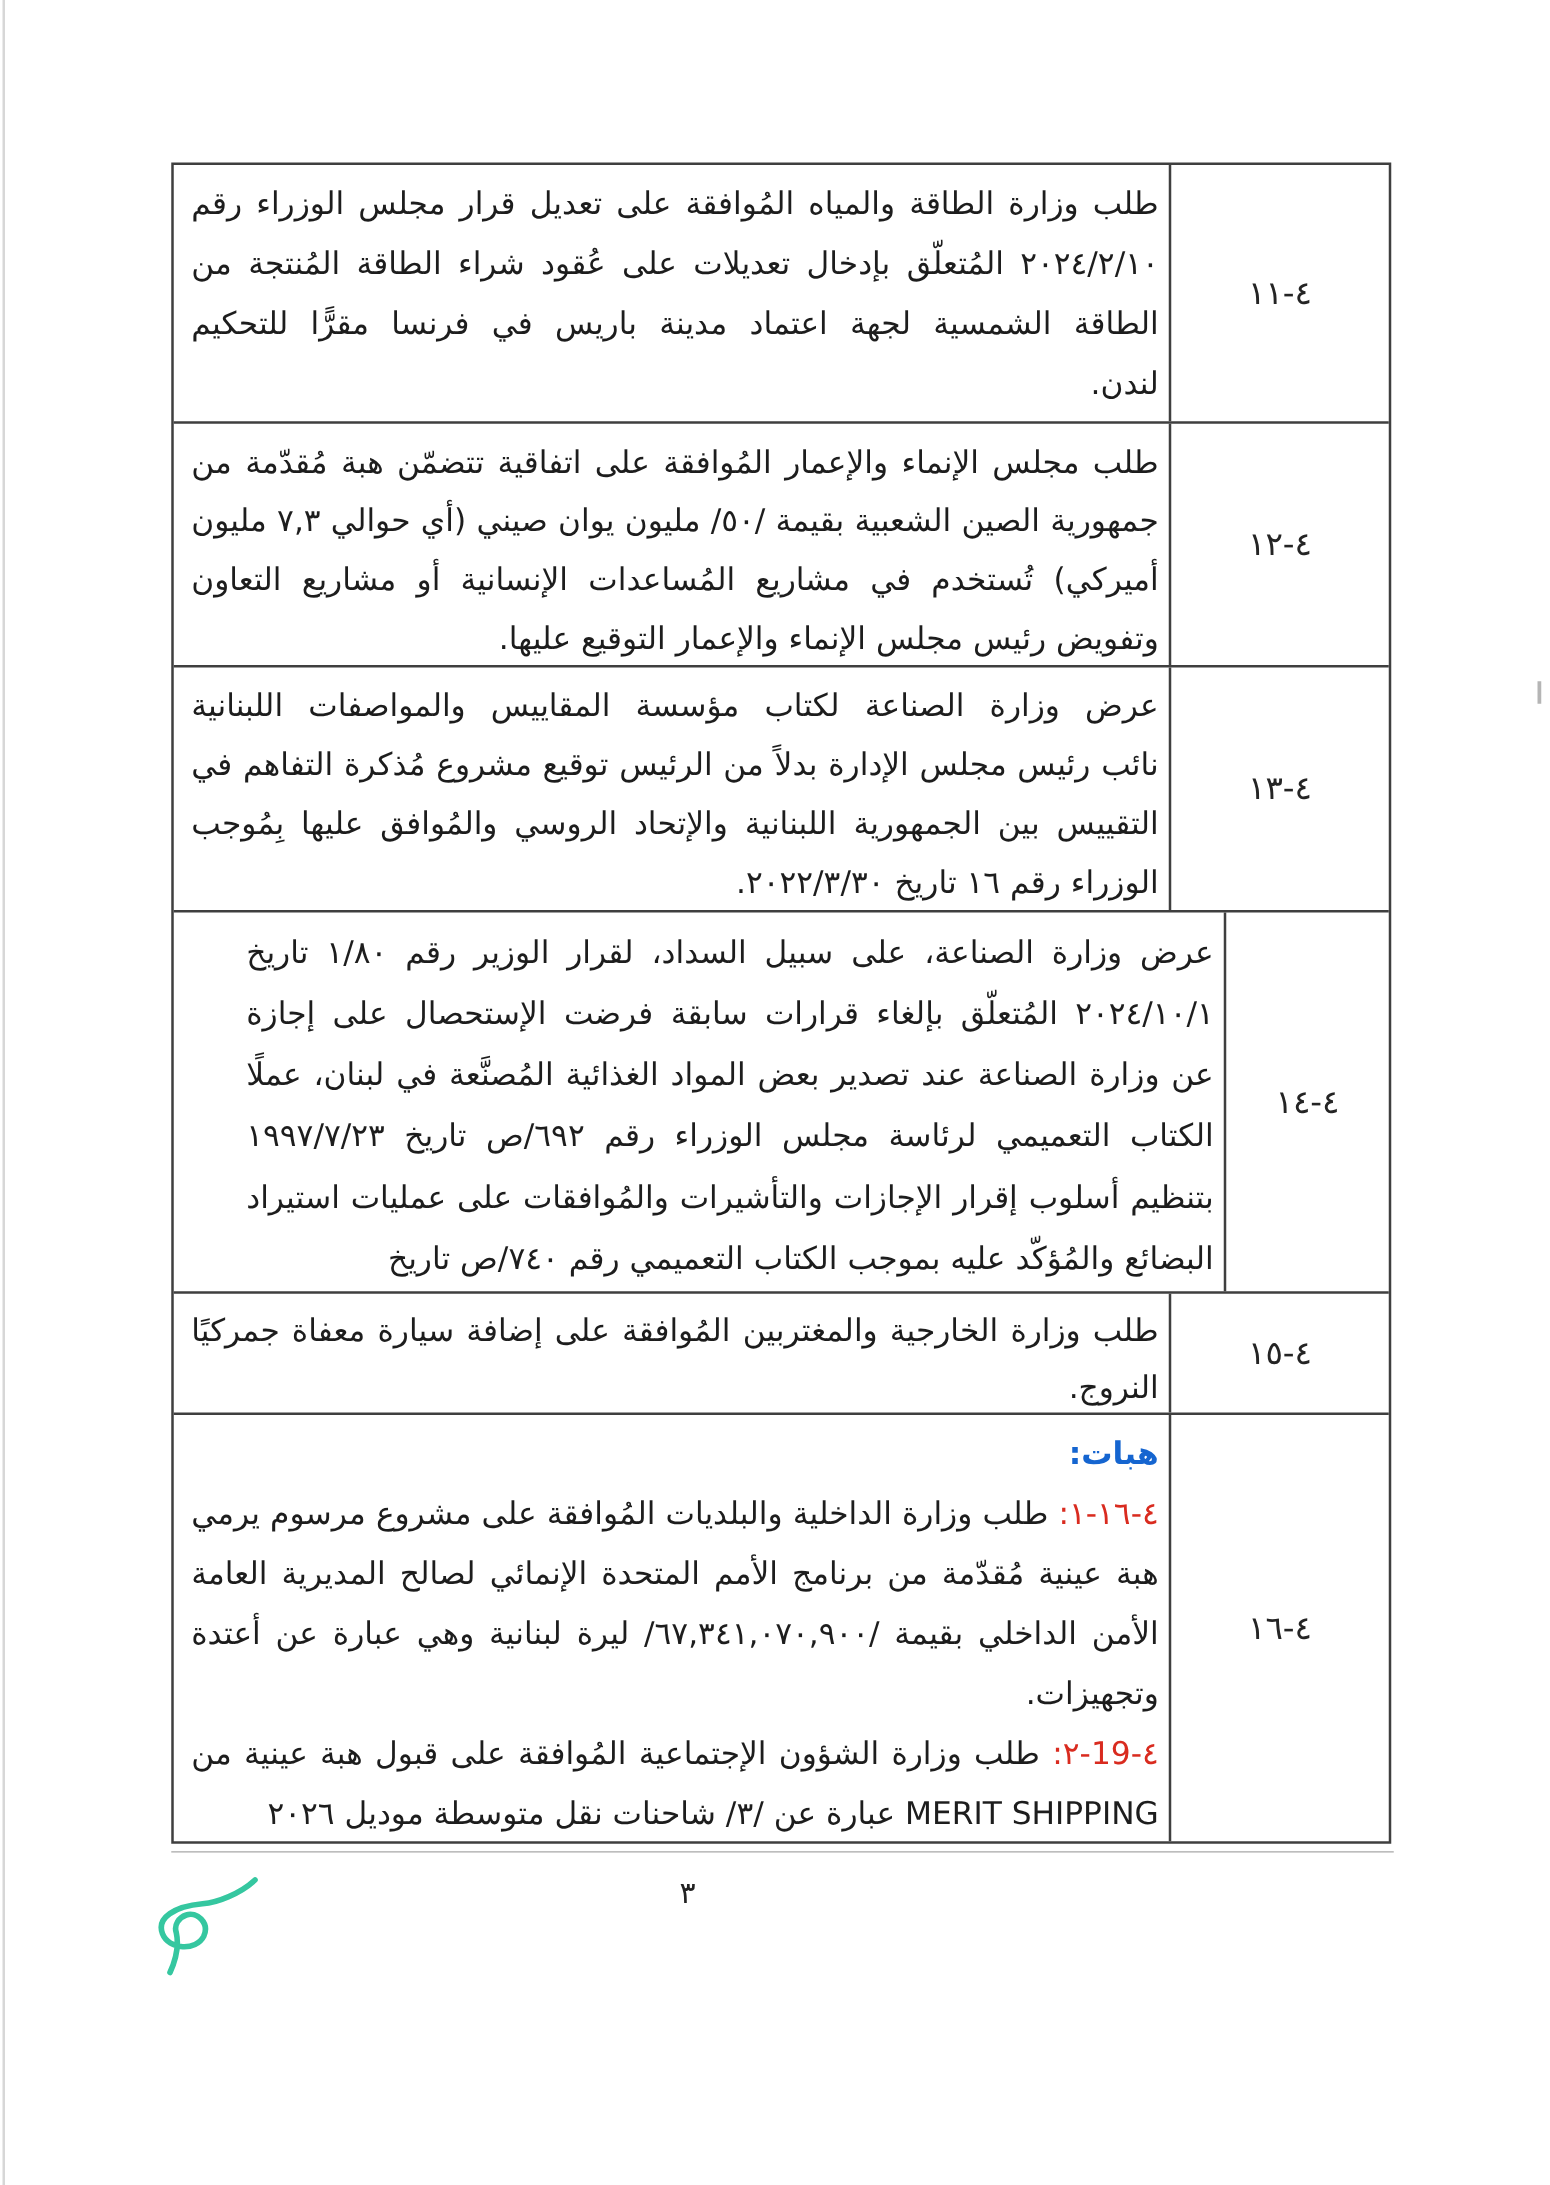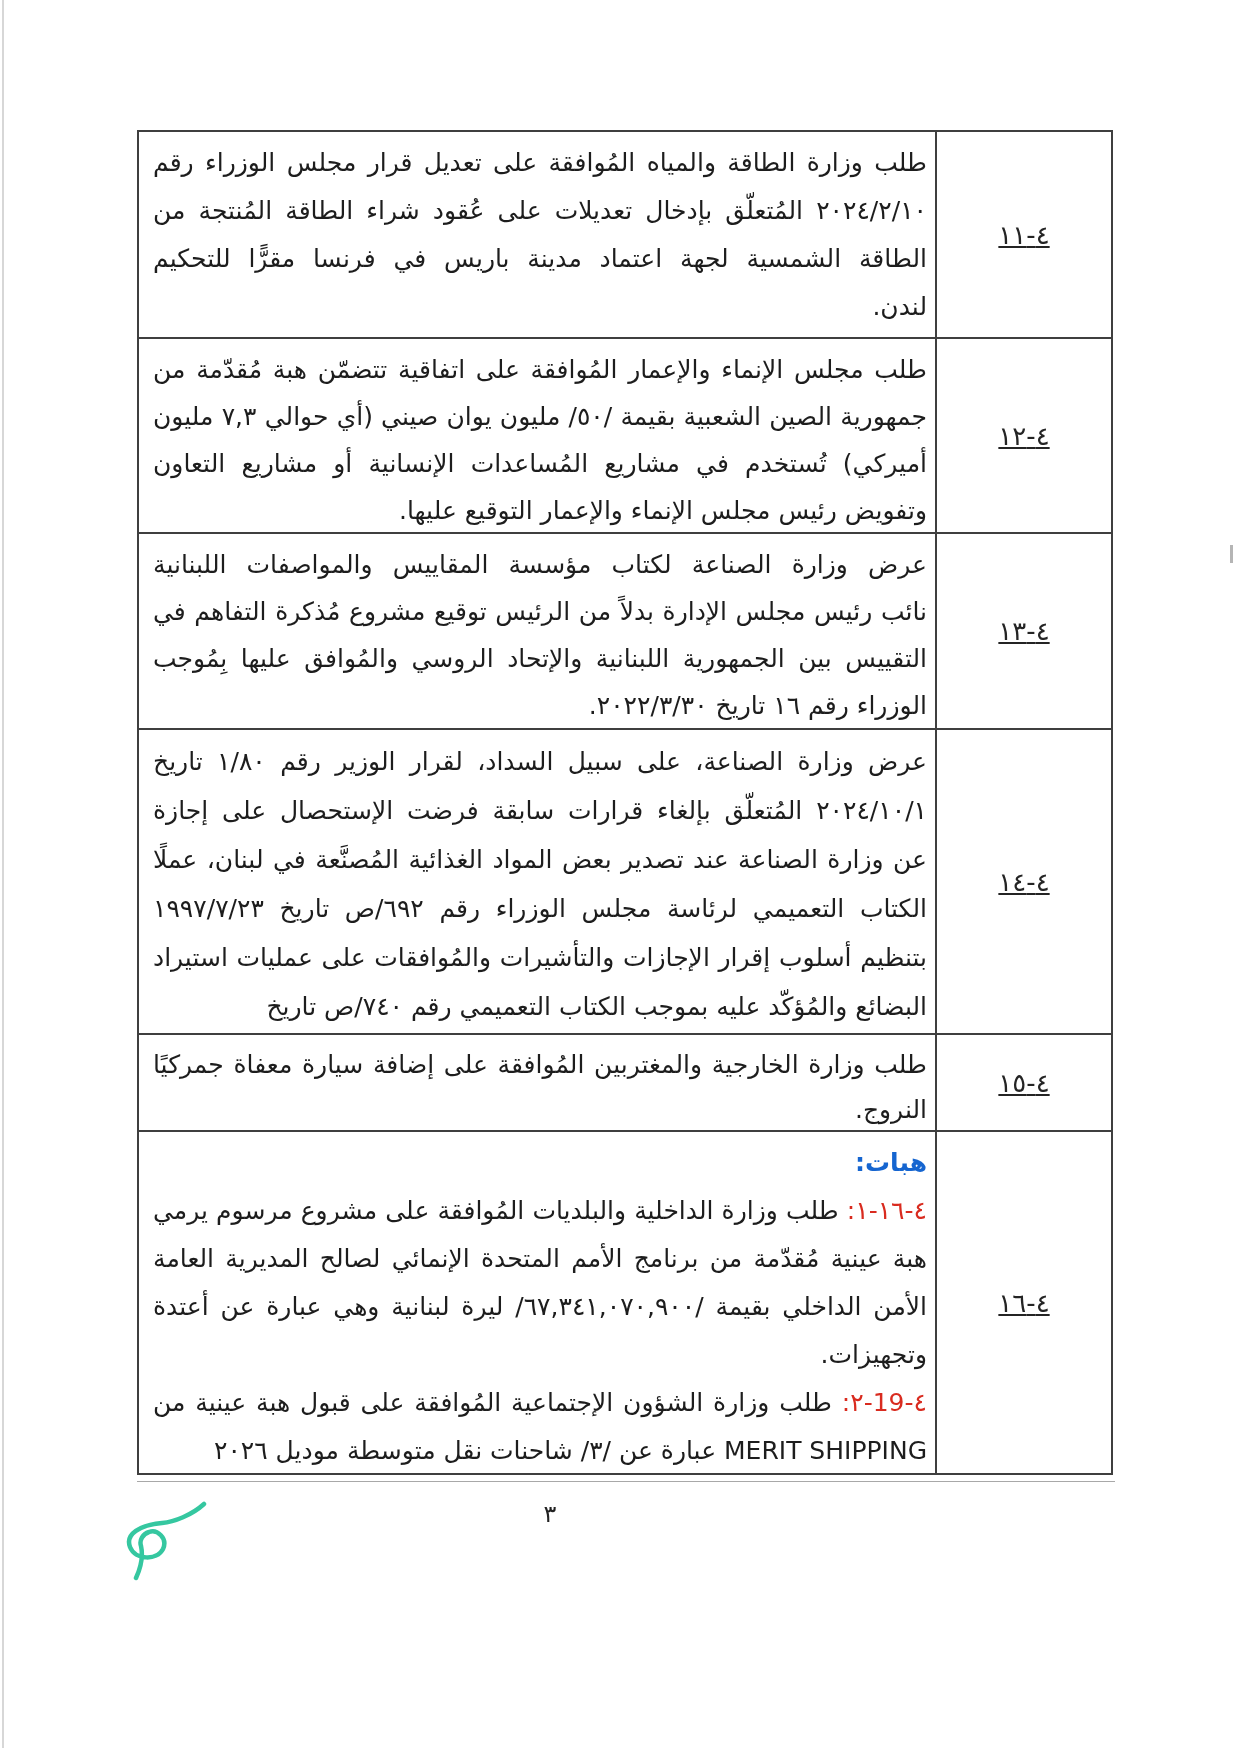--- a/index.html
+++ b/index.html
@@ -36,21 +36,21 @@
     border-left:none;border-right:2px solid var(--line);
     padding:7px 8px 0 14px;
     direction:rtl;
     overflow:hidden;
   }
   .num-cell{
     flex:1 1 auto;box-sizing:border-box;
     display:flex;align-items:center;justify-content:center;
     direction:rtl;
   }
-  .num{font-size:26px;color:#242424;letter-spacing:1px;text-decoration:underline;}
+  .num{font-size:26px;color:#242424;letter-spacing:1px;}
   .line{
     direction:rtl;
     font-size:25px;
     text-align:justify;
     -moz-text-align-last:justify;
     text-align-last:justify;
     overflow:hidden;
     white-space:normal;
   }
   .line-end{
@@ -108,21 +108,21 @@
         <div class="text-cell">
           <div class="line" style="line-height: 47px; height: 47px;"><span class="seg">عرض وزارة الصناعة لكتاب مؤسسة المقاييس والمواصفات اللبنانية المُتعلّق بتكليف</span></div>
           <div class="line" style="line-height: 47px; height: 47px;"><span class="seg">نائب رئيس مجلس الإدارة بدلاً من الرئيس توقيع مشروع مُذكرة التفاهم في مجال</span></div>
           <div class="line" style="line-height: 47px; height: 47px;"><span class="seg">التقييس بين الجمهورية اللبنانية والإتحاد الروسي والمُوافق عليها بِمُوجب قرار مجلس</span></div>
           <div class="line line-end" style="line-height: 47px; height: 47px;"><span class="seg">الوزراء رقم ١٦ تاريخ ٢٠٢٢/٣/٣٠.</span></div>
         </div>
         <div class="num-cell">
           <span class="num">٤-١٣</span>
         </div>
       </div>
-      <div class="row" style="height: 305px;">
+      <div class="row" style="height: 305px; padding-left: 44px;">
         <div class="text-cell">
           <div class="line" style="line-height: 49px; height: 49px;"><span class="seg">عرض وزارة الصناعة، على سبيل السداد، لقرار الوزير رقم ١/٨٠ تاريخ</span></div>
           <div class="line" style="line-height: 49px; height: 49px;"><span class="seg">٢٠٢٤/١٠/١ المُتعلّق بإلغاء قرارات سابقة فرضت الإستحصال على إجازة صادرة</span></div>
           <div class="line" style="line-height: 49px; height: 49px;"><span class="seg">عن وزارة الصناعة عند تصدير بعض المواد الغذائية المُصنَّعة في لبنان، عملًا بأحكام</span></div>
           <div class="line" style="line-height: 49px; height: 49px;"><span class="seg">الكتاب التعميمي لرئاسة مجلس الوزراء رقم ٦٩٢/ص تاريخ ١٩٩٧/٧/٢٣ المُتعلّق</span></div>
           <div class="line" style="line-height: 49px; height: 49px;"><span class="seg">بتنظيم أسلوب إقرار الإجازات والتأشيرات والمُوافقات على عمليات استيراد وتصدير</span></div>
           <div class="line line-end" style="line-height: 49px; height: 49px;"><span class="seg">البضائع والمُؤكّد عليه بموجب الكتاب التعميمي رقم ٧٤٠/ص تاريخ ٢٠٢٣/٥/٣٠.</span></div>
         </div>
         <div class="num-cell">
           <span class="num">٤-١٤</span>

